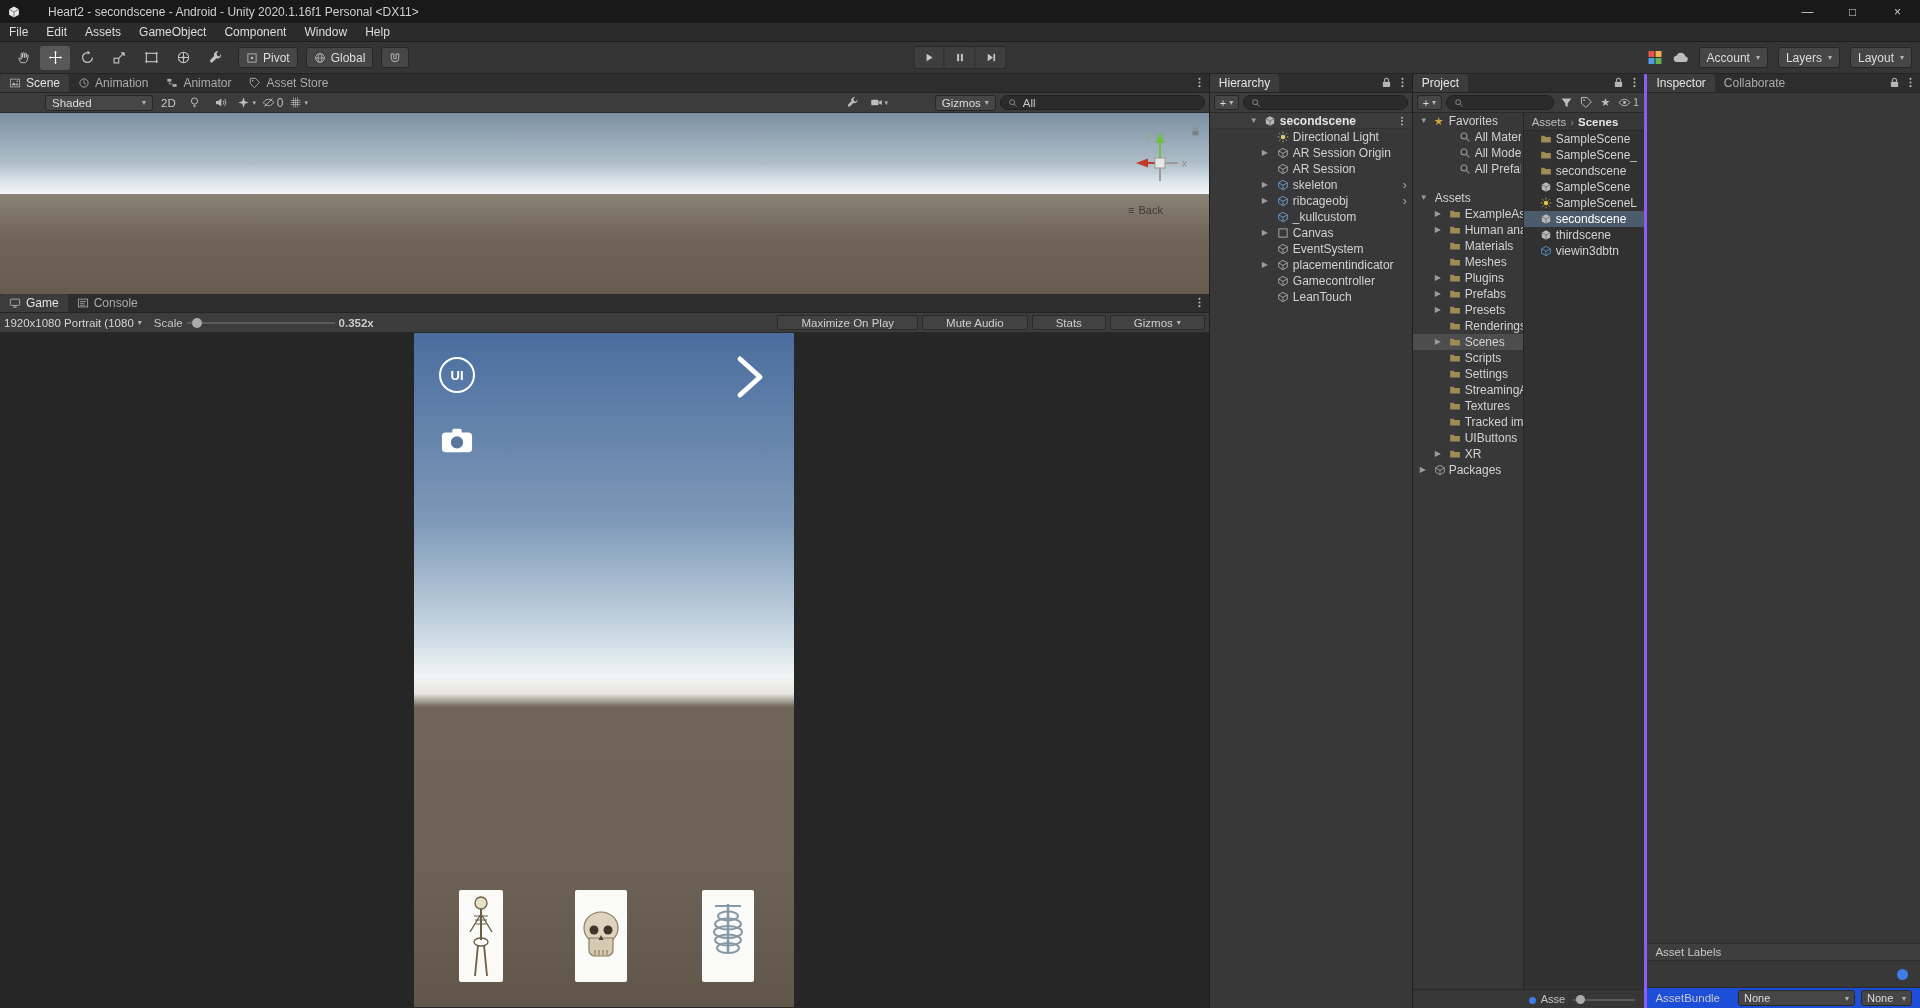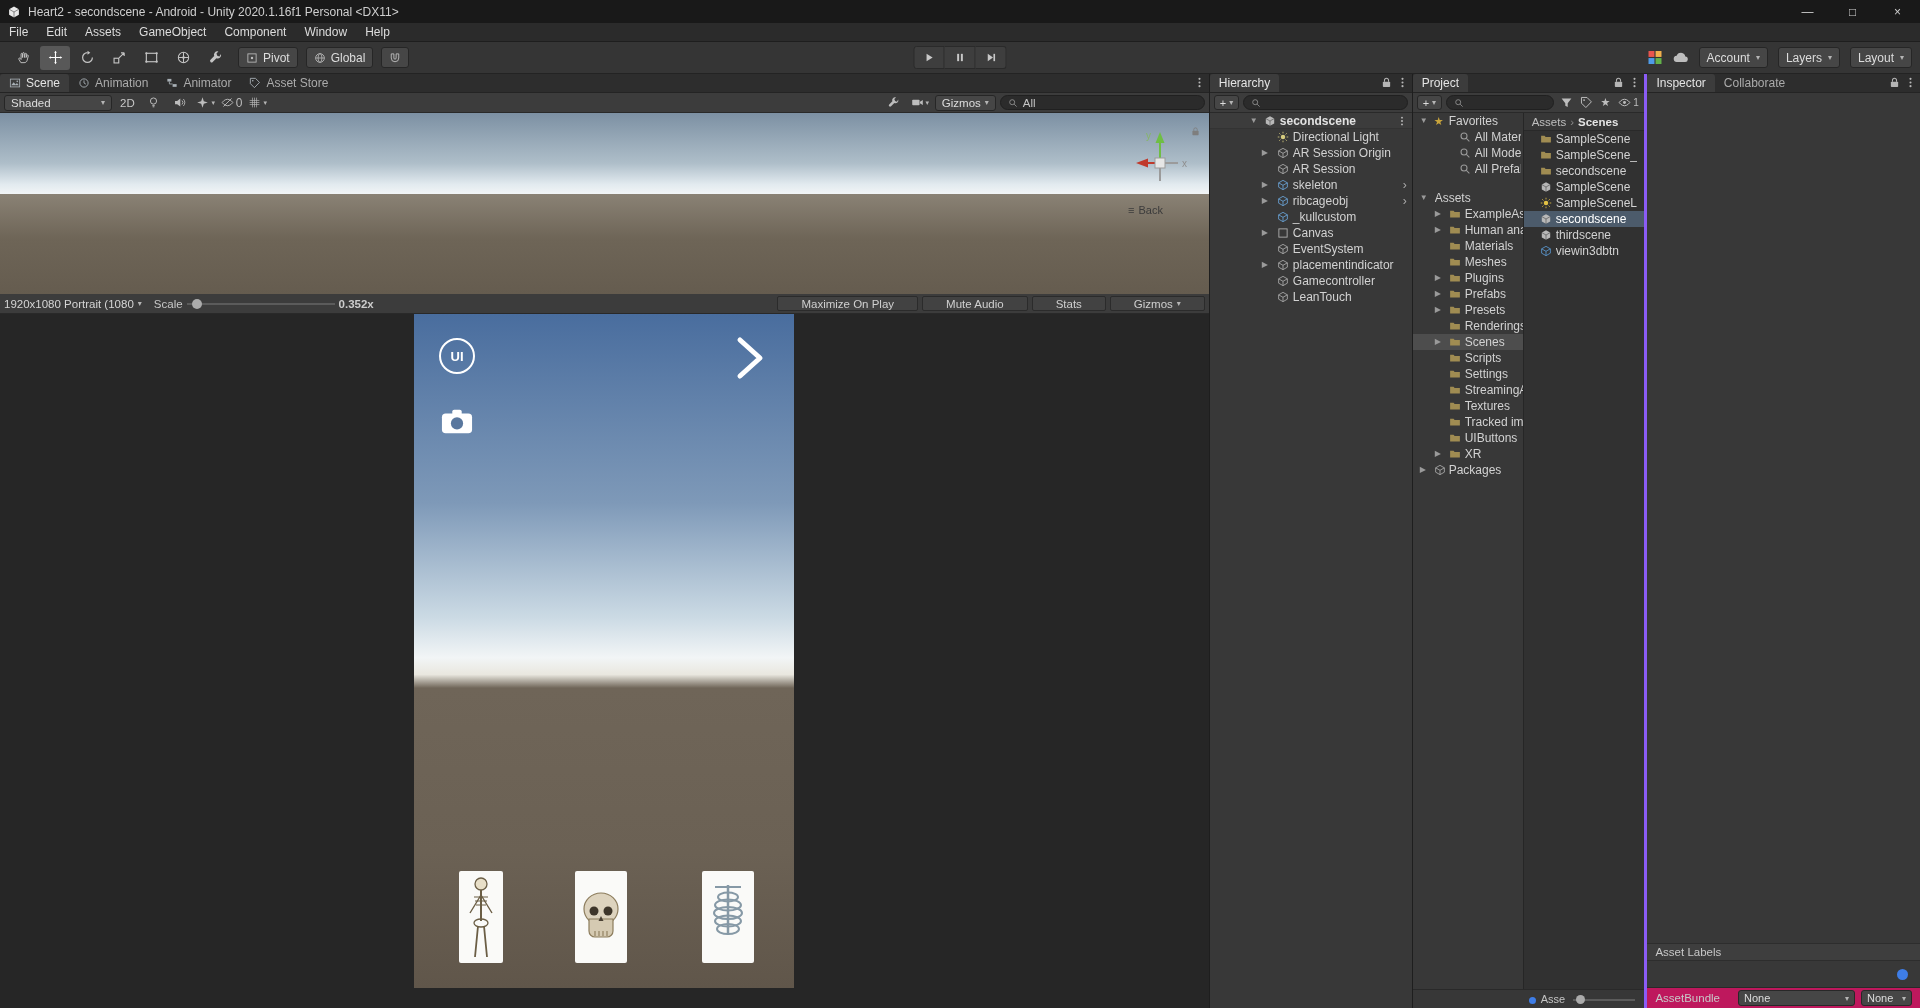--- a/index.html
+++ b/index.html
@@ -4,21 +4,21 @@
 <style>
   *{margin:0;padding:0;box-sizing:border-box;}
   html,body{overflow:hidden;}
   body{width:1920px;height:1008px;background:#191919;color:#D2D2D2;
        font-family:"Liberation Sans","DejaVu Sans",sans-serif;font-size:12px;}
   .ic svg,.tico svg,.ric svg,.picon svg{width:100%;height:100%;display:block;}
 
   
   .titlebar{height:23px;background:#191919;display:flex;align-items:center;padding-left:7px;font-size:12px;color:#CFCFCF;}
   .t-ico{width:14px;height:14px;margin-right:7px;color:#E8E8E8;}
-  .t-title{flex:1;white-space:nowrap;}
+  .t-title{flex:1;white-space:nowrap;margin-left:20px;}
   .t-btn{width:45px;height:23px;display:flex;align-items:center;justify-content:center;font-size:12px;color:#CFCFCF;}
 
   
   .menubar{height:19px;background:#2B2B2B;border-bottom:1px solid #1E1E1E;display:flex;align-items:center;font-size:12px;}
   .menu-item{padding:0 9px;color:#DDDDDD;height:100%;display:flex;align-items:center;}
 
   
   .toolbar{height:32px;background:#353535;border-bottom:1px solid #232323;display:flex;align-items:center;padding:0 8px;position:relative;}
   .tools{display:flex;gap:2px;}
   .tool-btn{width:30px;height:24px;border-radius:3px;display:flex;align-items:center;justify-content:center;color:#C4C4C4;}
@@ -50,21 +50,21 @@
   .tab.active{background:#3C3C3C;color:#E4E4E4;border-radius:3px 3px 0 0;}
   .tico{width:12px;height:12px;color:#A8B0B6;flex:none;}
   .bar-icons{position:absolute;right:3px;top:2px;display:flex;gap:3px;align-items:center;}
   .mini-ic{width:13px;height:13px;color:#B5B5B5;}
   .mini-ic svg{width:100%;height:100%;}
   .panelbar{height:20px;background:#3C3C3C;border-bottom:1px solid #292929;display:flex;align-items:center;gap:4px;padding:0 4px;flex:none;}
   .pbtn{font-size:11.5px;color:#C8C8C8;padding:0 4px;}
   .picon{width:22px;height:16px;display:flex;align-items:center;justify-content:center;gap:2px;color:#BDBDBD;}
   .picon svg{width:13px;height:13px;}
   .picon .arr{font-size:7px;}
-  .dd.sm{height:16px;font-size:11.5px;padding:0 6px;gap:4px;}
+  .dd.sm{height:16px;font-size:11.5px;padding:0 6px;gap:4px;margin-left:41px;}
   .w108{width:108px;justify-content:space-between;}
   .spacer{flex:1;}
   .search{height:15px;background:#2B2B2B;border:1px solid #202020;border-radius:8px;display:flex;align-items:center;gap:5px;padding:0 7px;font-size:11.5px;color:#C4C4C4;}
   .search svg{width:10px;height:10px;color:#8F8F8F;flex:none;}
   .search.grow{flex:1;}
   .w205{width:205px;}
   .plusbtn{height:15px;background:#464646;border:1px solid #262626;border-radius:3px;display:flex;align-items:center;gap:3px;padding:0 5px;font-size:11px;color:#DDD;}
 
   
   .scene-vp{height:181px;position:relative;overflow:hidden;flex:none;}
@@ -157,21 +157,21 @@
   .insp-logo{width:22px;height:22px;color:#B8B8B8;flex:none;}
   .insp-logo svg{width:100%;height:100%;}
   .insp-title{flex:1;font-size:12.5px;color:#D8D8D8;white-space:nowrap;}
   .qmark{width:13px;height:13px;border-radius:50%;background:#4A4A4A;color:#C8C8C8;font-size:9px;display:flex;align-items:center;justify-content:center;flex:none;}
   .insp-row2{display:flex;justify-content:flex-end;margin-top:7px;}
   .open-btn{width:44px;height:19px;background:#5A5A5A;border:1px solid #303030;border-radius:3px;color:#EDEDED;font-size:12px;display:flex;align-items:center;justify-content:center;}
   .insp-spacer{flex:1;}
   .labels-bar{height:18px;background:#3E3E3E;border-top:1px solid #2D2D2D;border-bottom:1px solid #2D2D2D;display:flex;align-items:center;padding:0 8px;font-size:11.5px;color:#C8C8C8;flex:none;}
   .label-dot-row{height:26px;display:flex;align-items:center;justify-content:flex-end;padding-right:12px;flex:none;}
   .blue-dot{width:11px;height:11px;border-radius:50%;background:#3E7DE7;}
-  .ab-bar{height:21px;background:#be185d;border-top:1px solid #292929;display:flex;align-items:center;padding:0 8px;gap:6px;font-size:11.5px;color:#C8C8C8;flex:none;}
+  .ab-bar{height:21px;background:#1d4ed8;border-top:1px solid #292929;display:flex;align-items:center;padding:0 8px;gap:6px;font-size:11.5px;color:#C8C8C8;flex:none;}
   .ab-dd{height:16px;background:#464646;border:1px solid #282828;border-radius:3px;display:flex;align-items:center;justify-content:space-between;padding:0 5px;font-size:11px;color:#DDD;}
   .ab-dd.first{width:117px;margin-left:12px;}
   .ab-dd.second{width:51px;}
 </style>
 </head>
 <body>
 
 <svg width="0" height="0" style="position:absolute">
 <defs>
 <symbol id="i-unity" viewBox="0 0 16 16">
@@ -560,20 +560,43 @@
           <text x="60" y="42" fill="#8F8F8F" font-size="10">x</text>
           <line x1="38" y1="38" x2="38" y2="56" stroke="#9B9B9B" stroke-width="2"></line>
           <rect x="33" y="33" width="10" height="10" fill="#E6E6E6" stroke="#9B9B9B"></rect>
         </svg>
         <div class="back-label">
           <span>≡</span>
           <span>Back</span>
         </div>
       </div>
 
+      <div class="tabbar">
+        <div class="tab active">
+          <span class="tico">
+              <svg viewBox="0 0 16 16">
+                <use href="#i-monitor"></use>
+              </svg>
+            </span>
+          <span>Game</span>
+        </div>
+        <div class="tab">
+          <span class="tico">
+              <svg viewBox="0 0 16 16">
+                <use href="#i-console"></use>
+              </svg>
+            </span>
+          <span>Console</span>
+        </div>
+        <div class="bar-icons">
+            <span class="mini-ic"><svg viewBox="0 0 16 16">
+                <use href="#i-kebab"></use>
+              </svg></span>
+          </div>
+      </div>
 
       <div class="panelbar">
         <div class="gdd">
             <span>1920x1080 Portrait (1080</span>
             <span class="arr">▾</span>
           </div>
         <span class="glabel">Scale</span>
         <div class="slider">
             <div class="track"></div>
             <div class="handle"></div>

